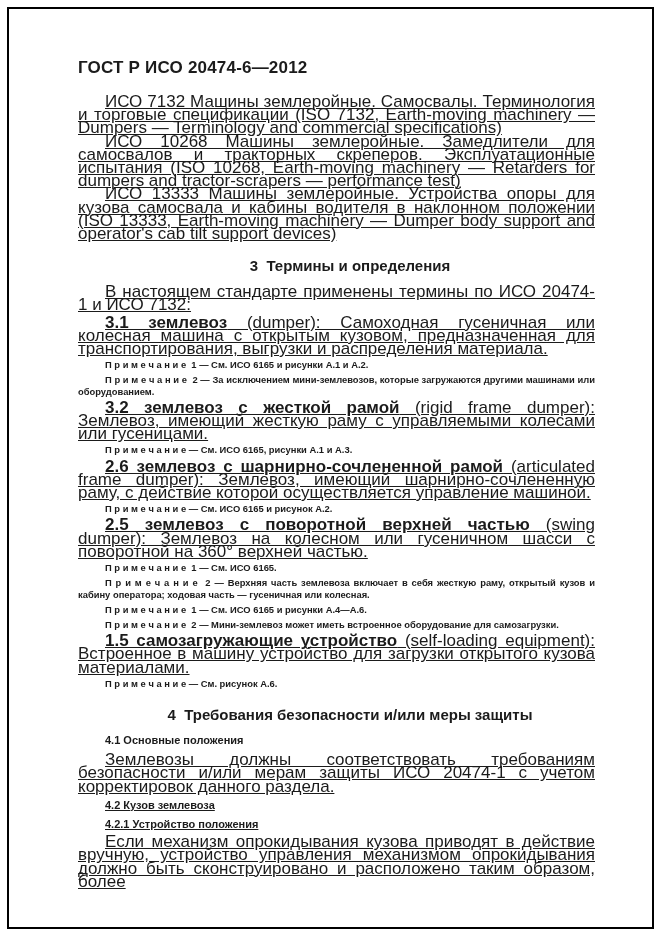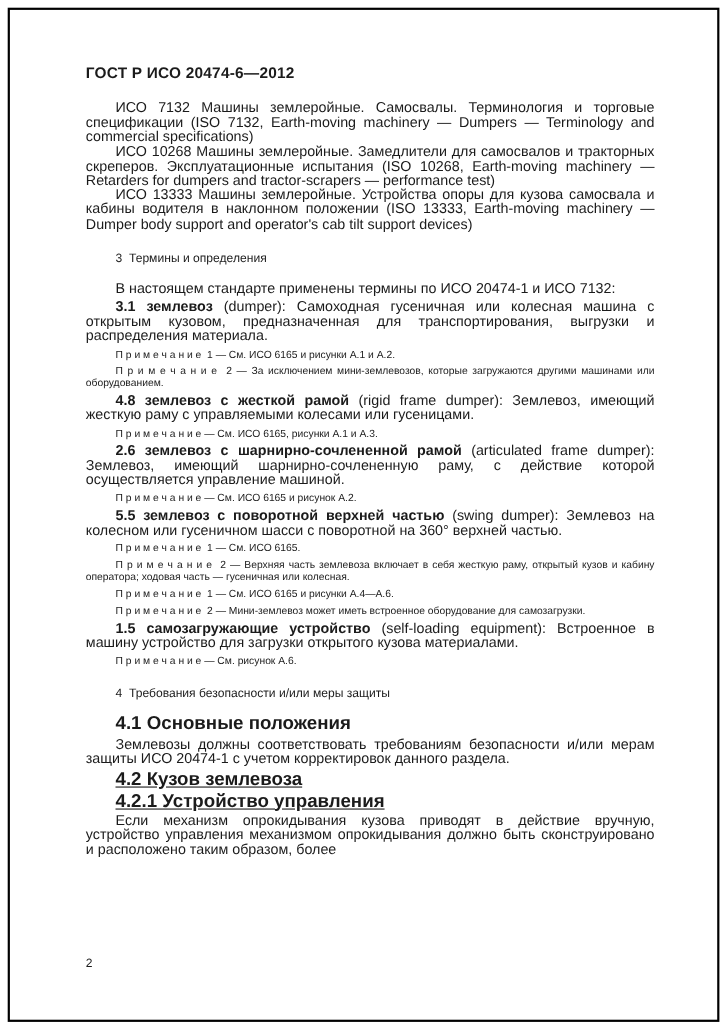--- a/index.html
+++ b/index.html
@@ -19,49 +19,52 @@
     border: 2px solid #000;
     pointer-events: none;
   }
   .content {
     position: absolute;
     left: 78px; top: 58px;
     width: 517px;
   }
   .doc-header {
     font-weight: bold;
-    font-size: 14px;
+    font-size: 17px;
     letter-spacing: 0.2px;
     margin: 0 0 17px 0;
   }
   p { margin: 0; }
   .p {
-    font-size: 13px;
+    font-size: 17px;
     line-height: 13.2px;
     text-align: justify;
     text-indent: 27px;
+    text-decoration: underline;
   }
   .term { margin-top: 4px; }
   .term b { font-weight: bold; }
   .note {
     font-size: 9.4px;
     line-height: 11.2px;
     text-align: justify;
     text-indent: 27px;
     margin: 4px 0;
+    font-weight: bold;
   }
   .h-sec {
-    font-size: 11px;
-    font-weight: normal;
+    font-size: 15px;
+    font-weight: bold;
     line-height: 15px;
     margin: 18px 0 12px 0;
     padding-left: 27px;
+    text-align: center;
   }
   .h-sub {
-    font-size: 17px;
+    font-size: 11px;
     font-weight: bold;
     line-height: 13.2px;
     margin: 10px 0 6px 0;
     padding-left: 27px;
   }
   .h-sub2 { margin: 6px 0 4px 0; text-decoration: underline; }
   .page-number {
     position: absolute;
     left: 78px; top: 870px;
     font-size: 11px;
@@ -83,40 +86,40 @@
   <p class="p">ИСО 13333 Машины землеройные. Устройства опоры для кузова самосвала и кабины водителя в наклонном положении (ISO 13333, Earth-moving machinery — Dumper body support and operator's cab tilt support devices)</p>
 
   <div class="h-sec">3&nbsp;&nbsp;Термины и определения</div>
 
   <p class="p">В настоящем стандарте применены термины по ИСО 20474-1 и ИСО 7132:</p>
 
   <p class="p term"><b>3.1 землевоз</b><span> (dumper): Самоходная гусеничная или колесная машина с открытым кузовом, предназначенная для транспортирования, выгрузки и распределения материала.</span></p>
   <p class="note">П р и м е ч а н и е&nbsp; 1 — См. ИСО 6165 и рисунки А.1 и А.2.</p>
   <p class="note">П р и м е ч а н и е&nbsp; 2 — За исключением мини-землевозов, которые загружаются другими машинами или оборудованием.</p>
 
-  <p class="p term"><b>4.8 землевоз с жесткой рамой</b><span> (rigid frame dumper): Землевоз, имеющий жесткую раму с управляемыми колесами или гусеницами.</span></p>
+  <p class="p term"><b>3.2 землевоз с жесткой рамой</b><span> (rigid frame dumper): Землевоз, имеющий жесткую раму с управляемыми колесами или гусеницами.</span></p>
   <p class="note">П р и м е ч а н и е — См. ИСО 6165, рисунки А.1 и А.3.</p>
 
   <p class="p term"><b>2.6 землевоз с шарнирно-сочлененной рамой</b><span> (articulated frame dumper): Землевоз, имеющий шарнирно-сочлененную раму, с действие которой осуществляется управление машиной.</span></p>
   <p class="note">П р и м е ч а н и е — См. ИСО 6165 и рисунок А.2.</p>
 
-  <p class="p term"><b>5.5 землевоз с поворотной верхней частью</b><span> (swing dumper): Землевоз на колесном или гусеничном шасси с поворотной на 360° верхней частью.</span></p>
+  <p class="p term"><b>2.5 землевоз с поворотной верхней частью</b><span> (swing dumper): Землевоз на колесном или гусеничном шасси с поворотной на 360° верхней частью.</span></p>
   <p class="note">П р и м е ч а н и е&nbsp; 1 — См. ИСО 6165.</p>
   <p class="note">П р и м е ч а н и е&nbsp; 2 — Верхняя часть землевоза включает в себя жесткую раму, открытый кузов и кабину оператора; ходовая часть — гусеничная или колесная.</p>
 
   <p class="note">П р и м е ч а н и е&nbsp; 1 — См. ИСО 6165 и рисунки А.4—А.6.</p>
   <p class="note">П р и м е ч а н и е&nbsp; 2 — Мини-землевоз может иметь встроенное оборудование для самозагрузки.</p>
 
   <p class="p term"><b>1.5 самозагружающие устройство</b><span> (self-loading equipment): Встроенное в машину устройство для загрузки открытого кузова материалами.</span></p>
   <p class="note">П р и м е ч а н и е — См. рисунок А.6.</p>
 
   <div class="h-sec">4&nbsp;&nbsp;Требования безопасности и/или меры защиты</div>
 
   <div class="h-sub">4.1 Основные положения</div>
   <p class="p">Землевозы должны соответствовать требованиям безопасности и/или мерам защиты ИСО 20474-1 с учетом корректировок данного раздела.</p>
 
   <div class="h-sub h-sub2">4.2 Кузов землевоза</div>
-  <div class="h-sub h-sub2">4.2.1 Устройство управления</div>
+  <div class="h-sub h-sub2">4.2.1 Устройство положения</div>
   <p class="p">Если механизм опрокидывания кузова приводят в действие вручную, устройство управления механизмом опрокидывания должно быть сконструировано и расположено таким образом, более</p>
 
 </main>
 
 <div class="page-number">2</div>
 
 </body></html>

